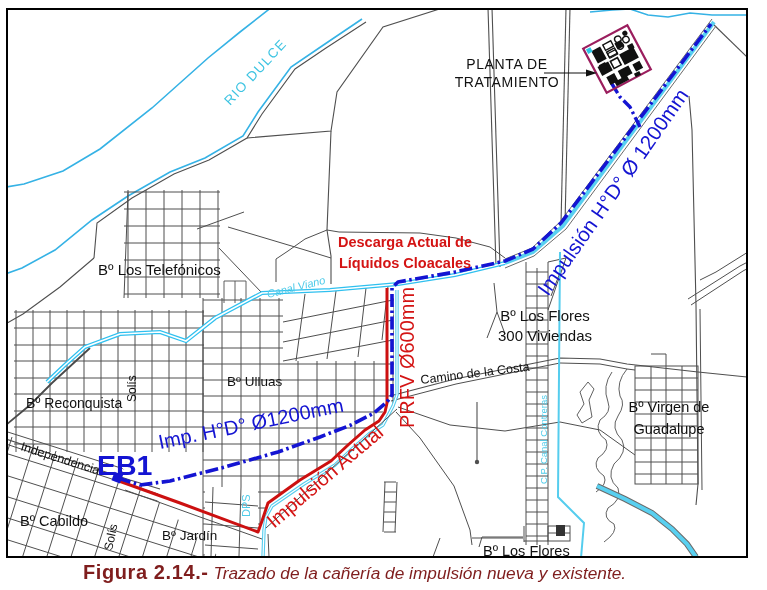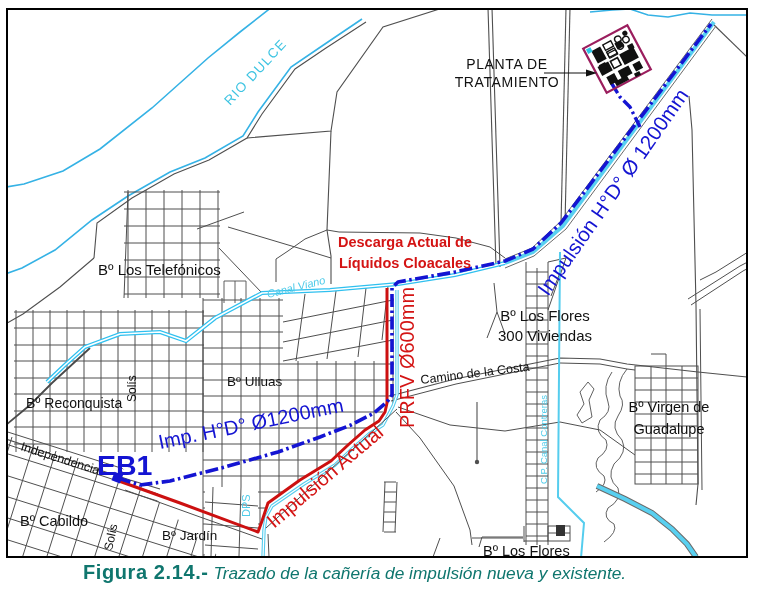--- a/index.html
+++ b/index.html
@@ -1,15 +1,15 @@
 <!DOCTYPE html>
 <html><head><meta charset="utf-8"><title>Figura 2.14</title>
 <style>
 html,body{margin:0;padding:0;background:#ffffff;width:767px;height:590px;overflow:hidden}
-#cap{position:absolute;left:83px;top:561px;width:680px;text-align:left;font-family:'Liberation Sans',sans-serif;color:#0f766e;white-space:pre}
+#cap{position:absolute;left:83px;top:561px;width:680px;text-align:left;font-family:'Liberation Sans',sans-serif;color:#7f1d1d;white-space:pre}
 #cap .b{font-weight:bold;font-size:20px;letter-spacing:0.6px}
 #cap .i{font-style:italic;font-size:17.3px}
 </style></head>
 <body>
 
 <div style="position:absolute;left:0;top:0"><svg width="767" height="590" viewBox="0 0 767 590">
       <defs>
 <clipPath id="cpMap">
           <rect x="7" y="9" width="740" height="548"></rect>
         </clipPath>

